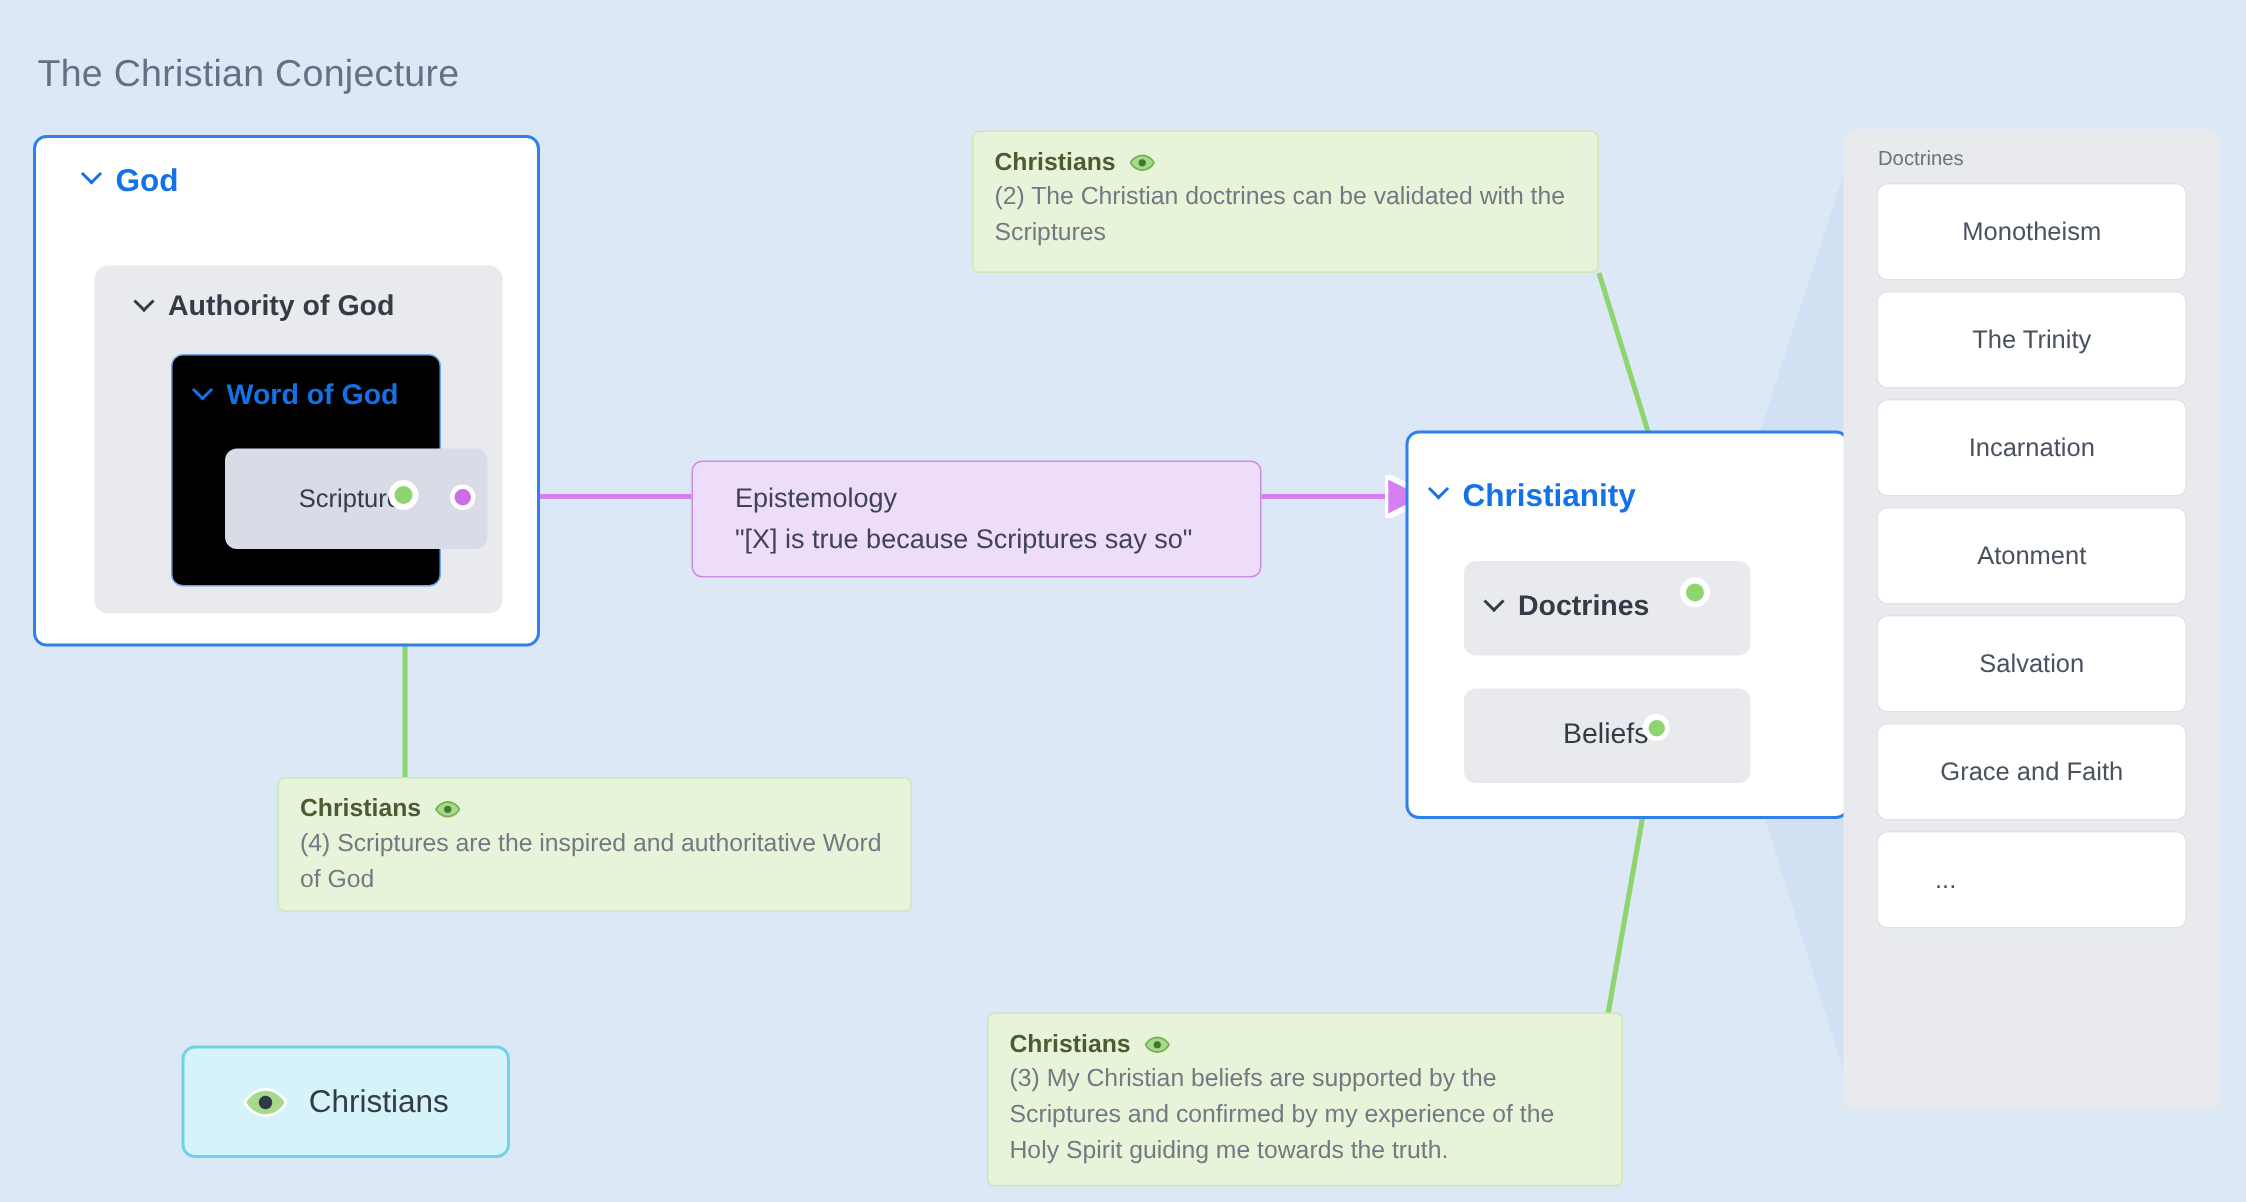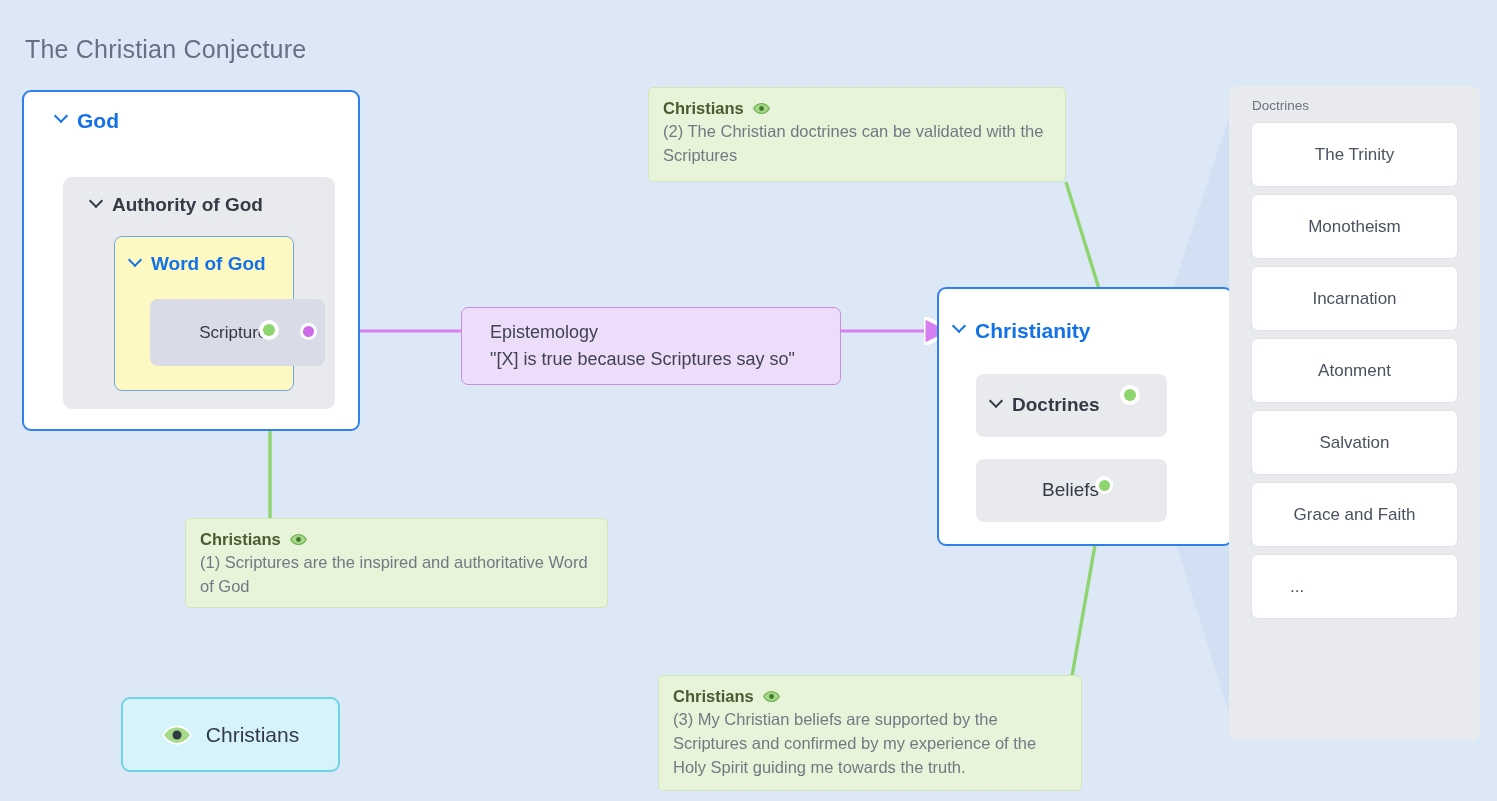--- a/index.html
+++ b/index.html
@@ -80,21 +80,21 @@
     border-radius: 8px;
     display: flex;
     align-items: center;
     justify-content: center;
   }
   .leaf-label {
     color: #343a46;
     font-size: 17px;
   }
   .white-box {
-    background: #fef9c3;
+    background: #000000;
     border: 1.6px solid #6fa8e8;
     border-radius: 8px;
   }
 
   
   .chev {
     display: inline-block;
     width: 13px;
     height: 13px;
     position: relative;
@@ -312,24 +312,24 @@
       <i></i>
     </div>
   <div class="handle small" style="left:1095px; top:476px;">
       <i></i>
     </div>
 
   <div class="node" id="doctrines-panel" style="left:1229px; top:86px; width:251px; height:654px;">
     <div id="doctrines-panel-title">Doctrines</div>
 
     <div class="doctrine-item">
+      <span>Monotheism</span>
+    </div>
+    <div class="doctrine-item">
       <span>The Trinity</span>
-    </div>
-    <div class="doctrine-item">
-      <span>Monotheism</span>
     </div>
     <div class="doctrine-item">
       <span>Incarnation</span>
     </div>
     <div class="doctrine-item">
       <span>Atonment</span>
     </div>
     <div class="doctrine-item">
       <span>Salvation</span>
     </div>
@@ -353,21 +353,21 @@
   </div>
 
   <div class="node anno-card" style="left:185px; top:518px; width:423px; height:90px;">
     <div class="anno-head">
       <span class="anno-who">Christians</span>
       <svg class="eye-sm" width="17" height="17" viewBox="0 0 24 24">
         <path d="M12 5C6.5 5 2.2 9.2 1 12c1.2 2.8 5.5 7 11 7s9.8-4.2 11-7c-1.2-2.8-5.5-7-11-7z" fill="#a7d98a" stroke="#6fae4e" stroke-width="1.6"></path>
         <circle cx="12" cy="12" r="3.4" fill="#3f7a2b"></circle>
       </svg>
     </div>
-    <div class="anno-body">(1) Scriptures are the inspired and authoritative Word of God</div>
+    <div class="anno-body">(4) Scriptures are the inspired and authoritative Word of God</div>
   </div>
 
   <div class="node anno-card" style="left:658px; top:675px; width:424px; height:116px;">
     <div class="anno-head">
       <span class="anno-who">Christians</span>
       <svg class="eye-sm" width="17" height="17" viewBox="0 0 24 24">
         <path d="M12 5C6.5 5 2.2 9.2 1 12c1.2 2.8 5.5 7 11 7s9.8-4.2 11-7c-1.2-2.8-5.5-7-11-7z" fill="#a7d98a" stroke="#6fae4e" stroke-width="1.6"></path>
         <circle cx="12" cy="12" r="3.4" fill="#3f7a2b"></circle>
       </svg>
     </div>

